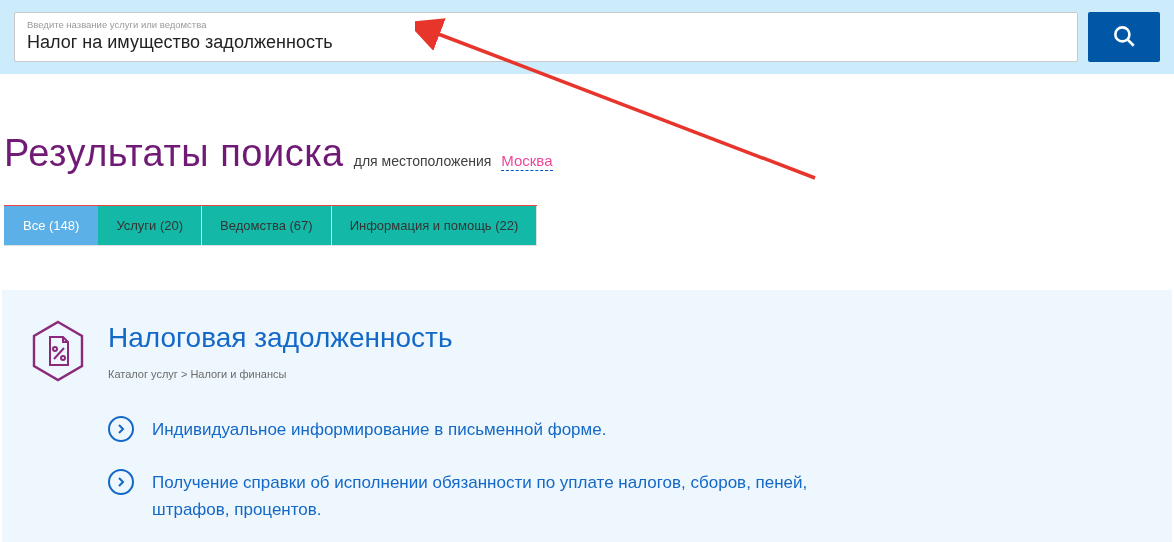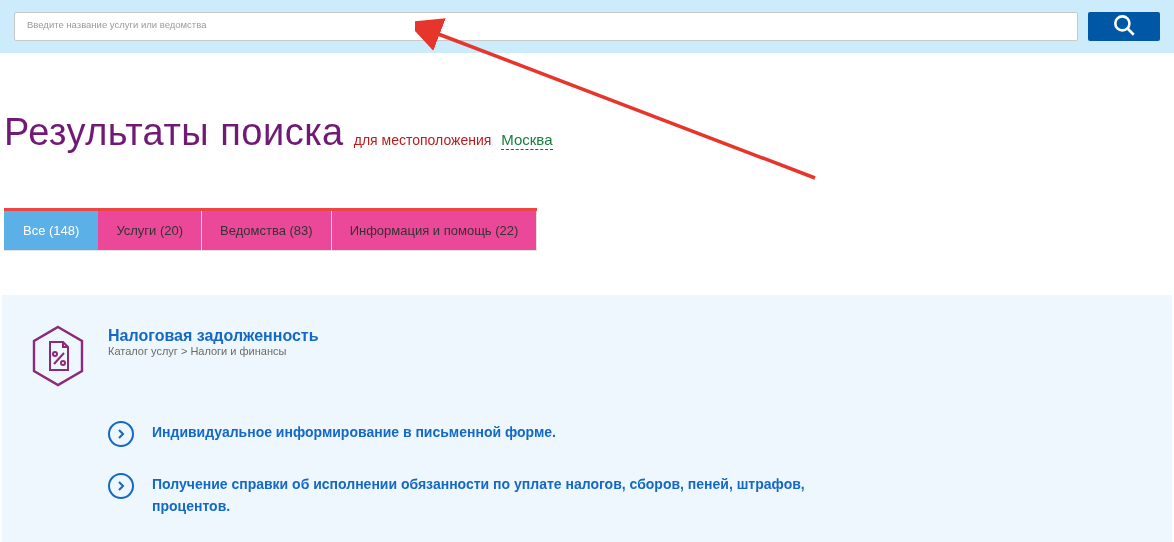--- a/index.html
+++ b/index.html
@@ -50,45 +50,45 @@
       display: flex;
       align-items: baseline;
       gap: 10px;
     }
     .page-title {
       font-size: 38px;
       font-weight: 300;
       color: #701a75;
       letter-spacing: 0.5px;
     }
-    .loc-prefix { font-size: 14px; color: #b91c1c; }
+    .loc-prefix { font-size: 14px; color: #404040; }
     .loc-link {
       font-size: 15px;
-      color: #15803d;
+      color: #ec4899;
       border-bottom: 1px dashed #0057c8;
       padding-bottom: 1px;
       cursor: pointer;
     }
 
     .tabs {
       display: flex;
-      border-top: 3px solid #ef4444;
+      border-top: 1px solid #ef4444;
       border-bottom: 1px solid #e0e0e0;
-      margin: 24px 0 0 4px;
+      margin: 0 0 0 4px;
       width: fit-content;
       text-align: center;
     }
     .tab {
       border-right: 1px solid #e0e0e0;
       border-left: none;
       padding: 12px 18px;
       font-size: 13px;
       color: #333;
       cursor: pointer;
-      background: #ec4899;
+      background: #14b8a6;
     }
     .tab:first-child { border-left: 1px solid #e0e0e0; }
     .tab.active {
       background: #5cb0e8;
       color: #fff;
       border-color: #5cb0e8;
     }
 
     .result-card {
       background: #edf7fd;
@@ -98,24 +98,24 @@
     }
     .result-header {
       display: flex;
       gap: 22px;
       align-items: flex-start;
       margin-bottom: 6px;
     }
     .result-icon svg { width: 56px; height: 62px; }
     .result-title-block { padding-top: 2px; }
     .result-title {
-      font-size: 16px;
+      font-size: 28px;
       color: #1468c7;
-      font-weight: 700;
-      margin-bottom: 0;
+      font-weight: 400;
+      margin-bottom: 14px;
       cursor: pointer;
     }
     .breadcrumb {
       font-size: 11px;
       color: #6b6b6b;
     }
     .result-links {
       margin: 30px 0 0 78px;
     }
     .result-link-row {
@@ -127,63 +127,63 @@
     .chevron-badge {
       width: 26px; height: 26px;
       border: 2px solid #1468c7;
       border-radius: 50%;
       display: flex; align-items: center; justify-content: center;
       flex-shrink: 0;
       margin-top: 0px;
     }
     .chevron-badge svg { width: 10px; height: 10px; }
     .result-link-text {
-      font-size: 14px;
+      font-size: 17px;
       color: #1468c7;
       line-height: 1.6;
       max-width: 720px;
       cursor: pointer;
-      font-weight: bold;
     }
 
     .annotation-arrow {
       position: absolute;
       left: 415px;
       top: 18px;
       pointer-events: none;
       z-index: 50;
     }
   </style>
 </head>
 <body>
 
 <div class="search-bar-wrap">
   <div class="search-field">
     <div class="search-field-label">Введите название услуги или ведомства</div>
+    <input class="search-input" type="text" value="Налог на имущество задолженность" style="">
   </div>
   <button class="search-button">
     <span>
       <svg viewBox="0 0 24 24" fill="none" stroke="#ffffff" stroke-width="2.4">
         <circle cx="10.5" cy="10.5" r="6.5"></circle>
         <line x1="15.5" y1="15.5" x2="21" y2="21"></line>
       </svg>
     </span>
   </button>
 </div>
 
 <div class="heading-row">
   <h1 class="page-title">Результаты поиска</h1>
   <span class="loc-prefix">для местоположения</span>
   <span class="loc-link">Москва</span>
 </div>
 
 <div class="tabs">
   <div class="tab active">Все (148)</div>
   <div class="tab">Услуги (20)</div>
-  <div class="tab">Ведомства (83)</div>
+  <div class="tab">Ведомства (67)</div>
   <div class="tab">Информация и помощь (22)</div>
 </div>
 
 <div class="result-card">
   <div class="result-header">
     <span class="result-icon">
       <svg viewBox="0 0 56 62">
         <polygon points="28,2 52,16 52,46 28,60 4,46 4,16" fill="none" stroke="#8b2a7a" stroke-width="2.4"></polygon>
         <g stroke="#8b2a7a" stroke-width="2" fill="none">
           <path d="M20 17 h13 l5 5 v23 h-18 z"></path>

